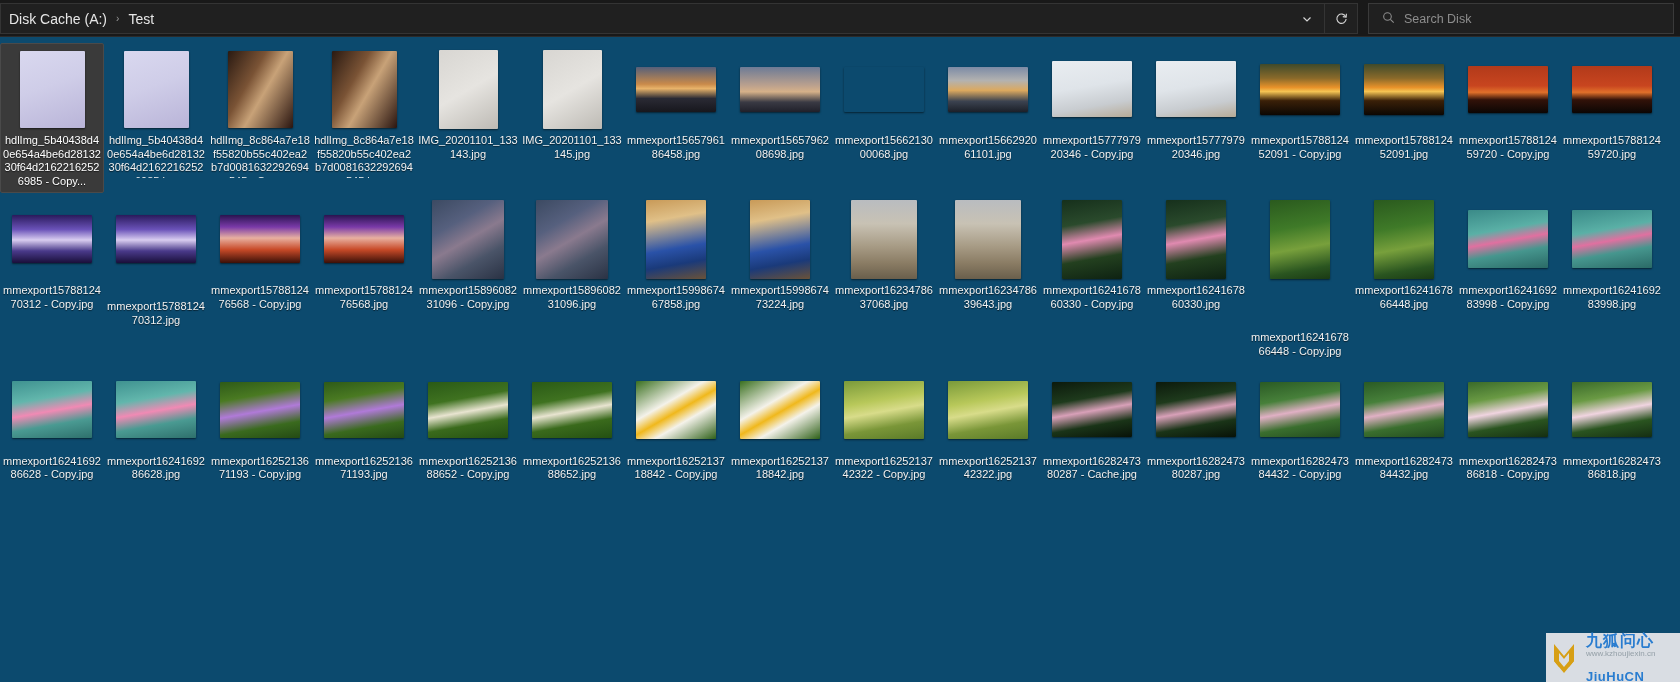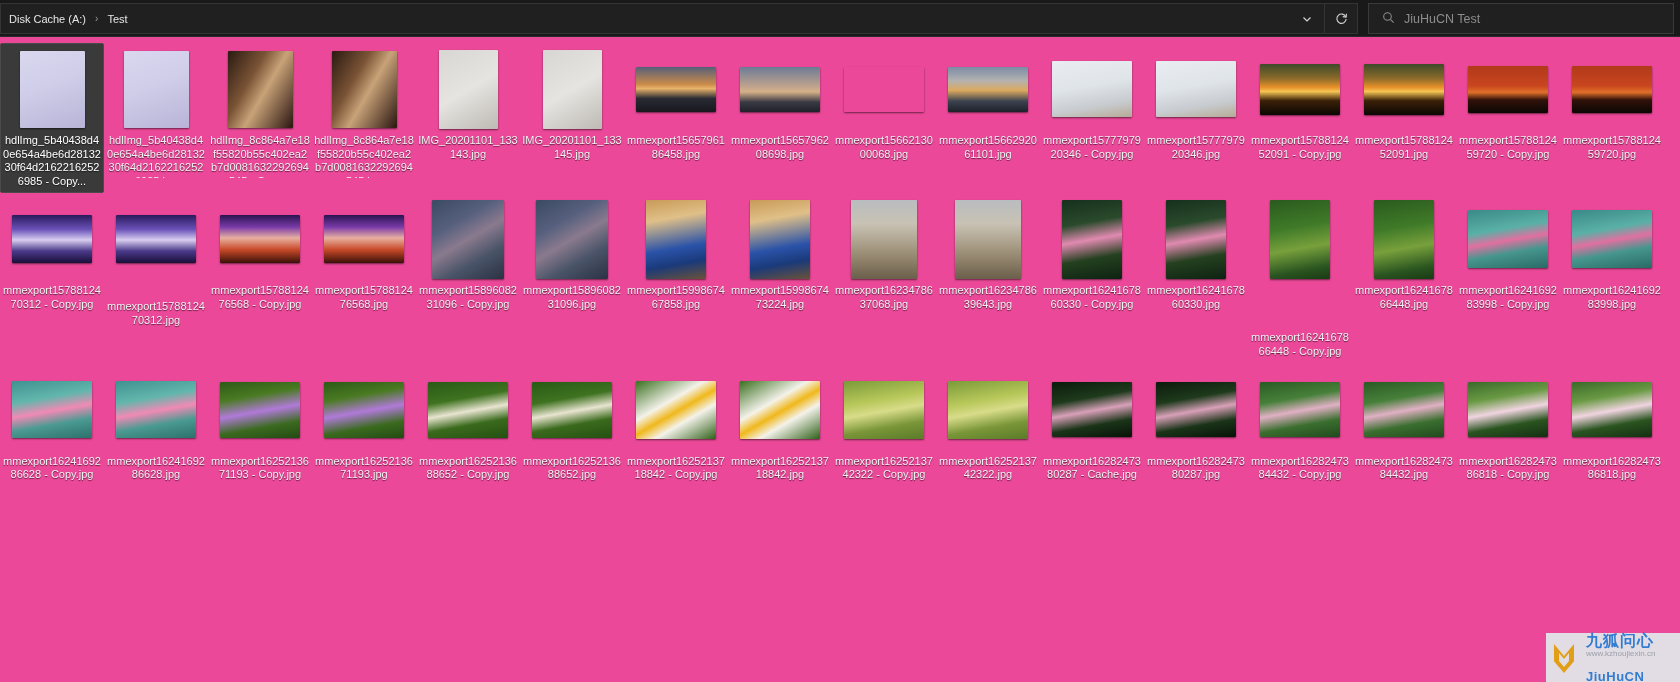--- a/index.html
+++ b/index.html
@@ -21,21 +21,21 @@
     align-items:center;
   }
   #addressbar{
     position:absolute; left:0; top:3px;
     width:1358px; height:31px;
     border:1px solid #343434;
     background:#202020;
     display:flex; align-items:center;
   }
   .crumb{
-    font-size:11px; color:#e6e6e6; white-space:nowrap;
+    font-size:14px; color:#e6e6e6; white-space:nowrap;
     padding:3px 6px; border-radius:3px;
   }
   .crumb-sep{
     font-size:10px; color:#9a9a9a; padding:0 3px; user-select:none;
   }
   .abtn{
     width:32px; height:29px; display:flex; align-items:center; justify-content:center;
     color:#d4d4d4;
   }
   #chevron-wrap{ position:absolute; right:34px; top:0; height:29px; }
@@ -49,21 +49,21 @@
     padding-left:13px;
   }
   #search-input-text{
     font-size:12.5px; color:#8d8d8d;
   }
 
   
   #content{
     position:relative;
     height:645px;
-    background:#ec4899;
+    background:#0c4a6e;
     padding:6px 0 0 0;
     overflow:hidden;
   }
   #grid{
     display:flex; flex-wrap:wrap;
     align-content:flex-start;
   }
   .tile{
     width:104px;
     margin:0 0 0 0;
@@ -146,21 +146,21 @@
     </div>
   </div>
 
   <div id="searchbox">
     <span>
       <svg width="13" height="13" viewBox="0 0 14 14" fill="none" stroke="#8d8d8d" stroke-width="1.15">
         <circle cx="5.9" cy="5.9" r="4.1"></circle>
         <path d="M9.0 9.0 L12.6 12.6"></path>
       </svg>
     </span>
-    <span id="search-input-text">JiuHuCN Test</span>
+    <span id="search-input-text">Search Disk</span>
   </div>
 
 </div>
 
 <div id="content">
   <div id="grid">
       <div class="tile selected">
         <div class="thumb-box">
           <div class="thumb" style="width: 65px; height: 77px; background: linear-gradient(160deg, rgb(217, 216, 239) 0%, rgb(207, 205, 232) 45%, rgb(185, 180, 216) 100%);"></div>
         </div>

